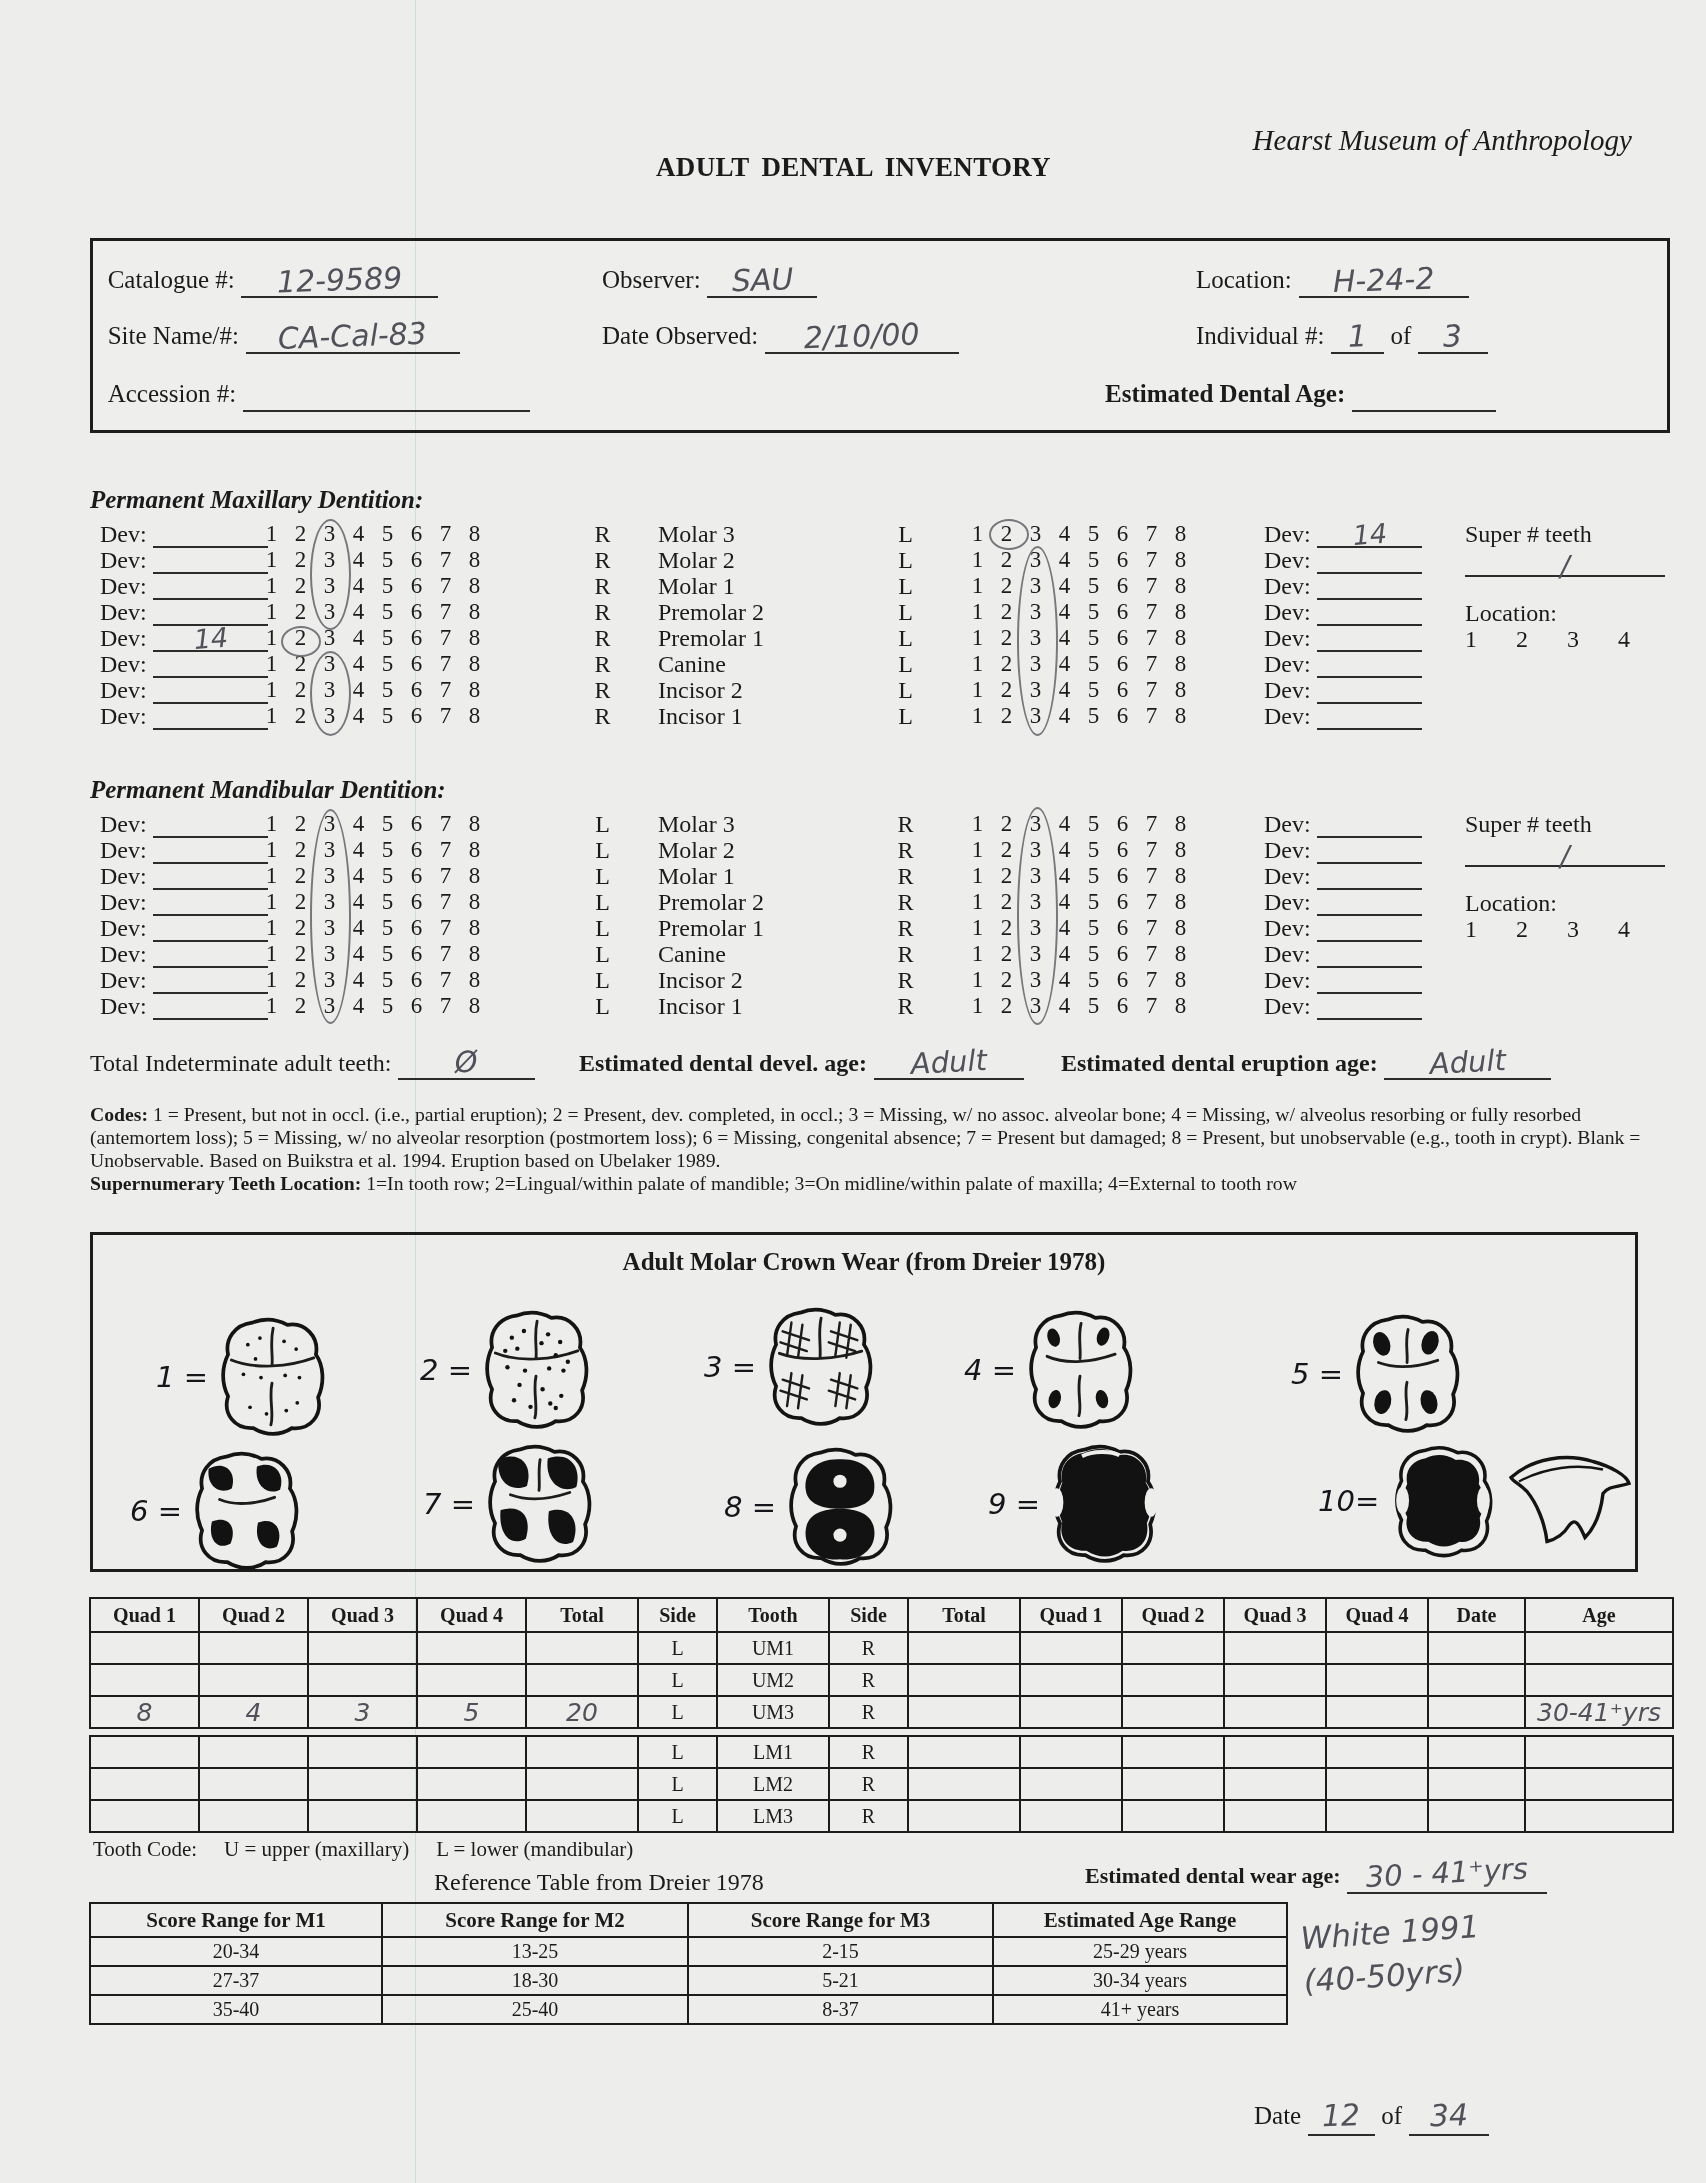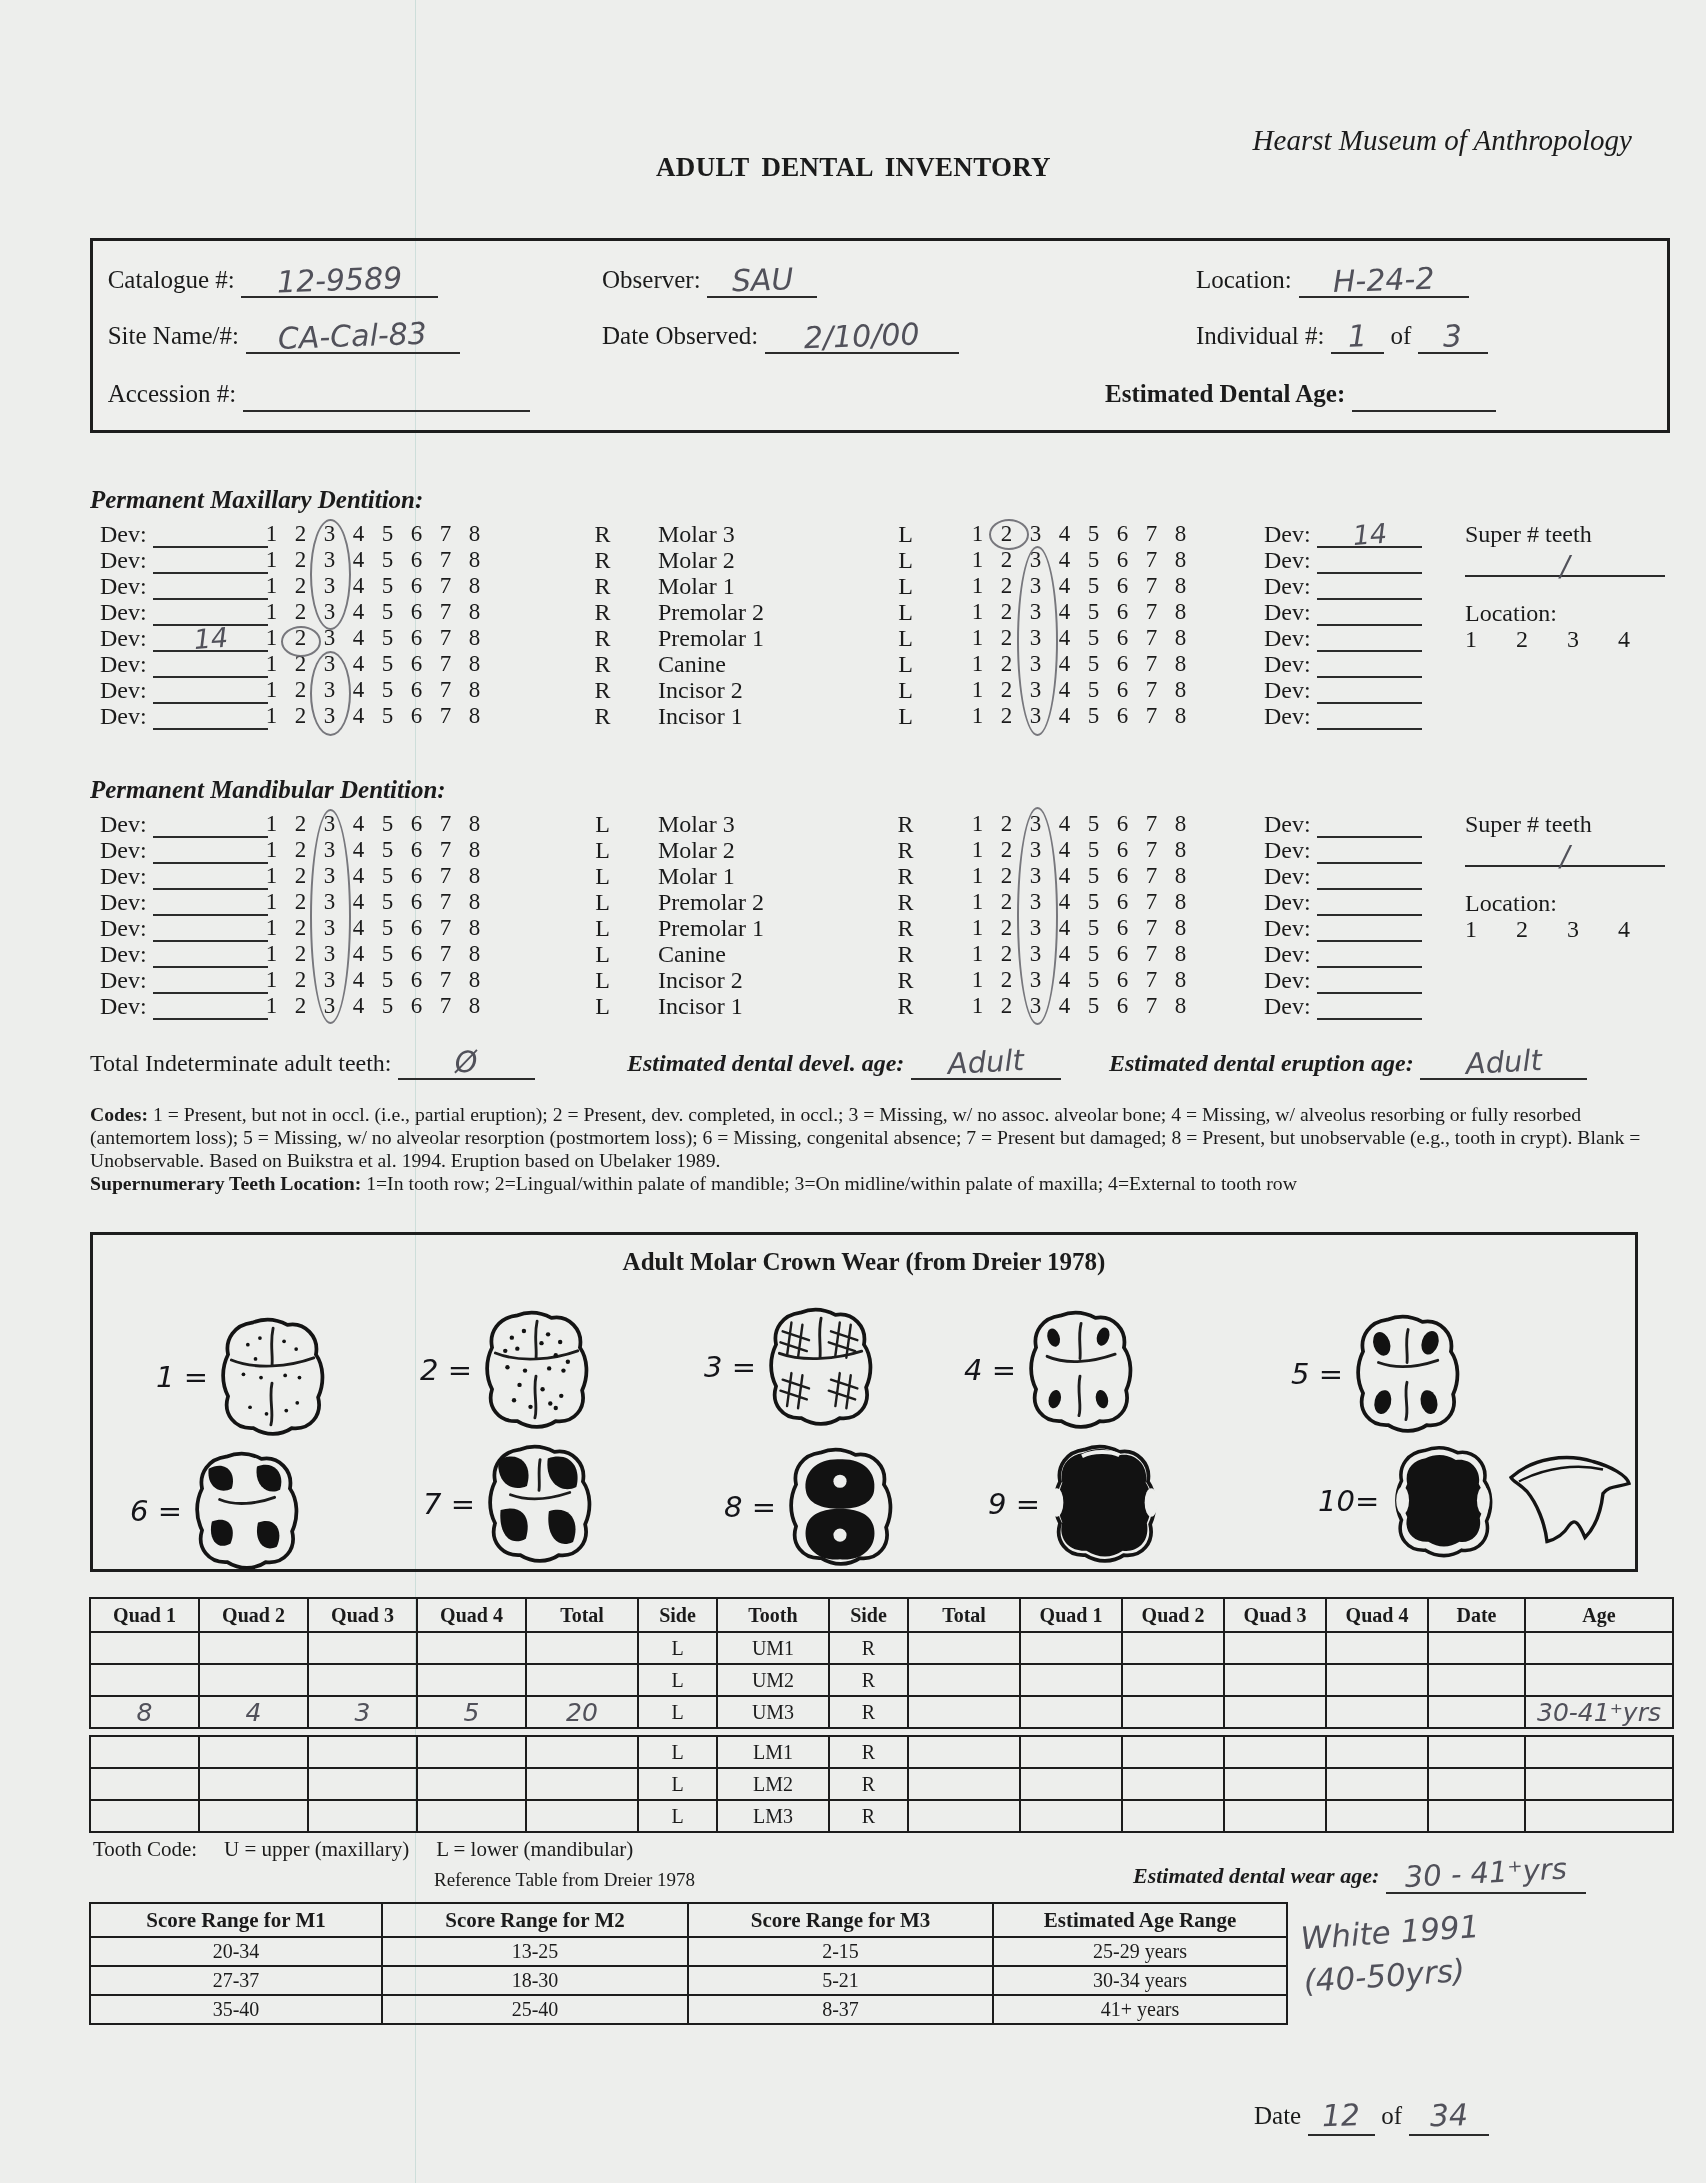--- a/index.html
+++ b/index.html
@@ -10,21 +10,21 @@
   
   #scanline{left:415px;top:0;width:1.3px;height:2183px;background:rgba(140,190,182,.33);}
   
   #museum{right:75px;top:124px;font-style:italic;font-size:29px;}
   #title{left:0;top:152px;width:1707px;text-align:center;font-weight:bold;font-size:27px;letter-spacing:0.3px;word-spacing:5.3px;}
   #hbox{left:90px;top:238px;width:1574px;height:189px;border:3.3px solid #1d1d1d;background:rgba(255,255,255,.06);}
   .fld{position:absolute;font-size:25px;white-space:nowrap;}
   .bl{display:inline-block;border-bottom:2px solid #2b2b2b;text-align:center;height:25px;vertical-align:-5.3px;margin-left:6.7px;}
   .hw{font-family:"DejaVu Sans",sans-serif;font-style:italic;color:#51515a;display:inline-block;}
   .fld .hw{font-size:30px;line-height:23px;transform:rotate(-2deg) translateY(-2.7px);}
-  .bi{font-weight:bold;font-style:italic;margin-left:48px;}
+  .bi{font-weight:bold;}
   
   .dsec{left:90px;width:1602px;height:275px;margin-top:20px;}
   .sect-title{font-style:italic;font-weight:bold;font-size:25px;}
   .dent-rows{position:absolute;top:35px;left:0;right:0;}
   .drow{position:relative;height:26px;font-size:24px;}
   .c{position:absolute;top:0;white-space:nowrap;}
   .dev1{left:10px;} .dgs1{left:167px;} .s1{left:497px;width:31px;text-align:center;}
   .th{left:568px;} .s2{left:800px;width:31px;text-align:center;}
   .dgs2{left:873px;} .dev2{left:1174px;}
   .dgs{display:flex;width:232px;}
@@ -60,21 +60,21 @@
   
   .scoretab{border-collapse:collapse;table-layout:fixed;background:transparent;}
   .scoretab th,.scoretab td{border:2px solid #1c1c1c;text-align:center;font-size:20px;padding:0;overflow:hidden;font-family:"Liberation Serif",serif;}
   .scoretab th{height:32px;font-weight:bold;}
   .scoretab td{height:30px;}
   td.tdhw{font-family:"DejaVu Sans",sans-serif;font-style:italic;color:#51515a;font-size:25px;}
   #score1{left:89px;top:1597px;} #score2{left:89px;top:1735px;}
   #toothcode{left:93px;top:1837px;font-size:21px;}
   #toothcode .sp{margin-right:27px;}
   
-  #reftitle{left:434px;top:1869px;font-size:19px;}
+  #reftitle{left:434px;top:1869px;font-size:24px;}
   #wearage{left:1085px;top:1863px;font-size:22px;white-space:nowrap;}
   #wearage .bl{width:200px;height:24px;}
   #wearage .hw{font-size:29px;line-height:20px;transform:rotate(-3deg) translateY(-5.3px);}
   #reftable{left:89px;top:1902px;}
   .reftab{border-collapse:collapse;table-layout:fixed;}
   .reftab th,.reftab td{border:2px solid #1c1c1c;text-align:center;padding:0;font-family:"Liberation Serif",serif;}
   .reftab th{height:32px;font-size:21px;font-weight:bold;}
   .reftab td{height:27px;font-size:20px;}
   #refnote{left:1302px;top:1911px;font-size:31px;transform:rotate(-4deg);line-height:43px;}
   

